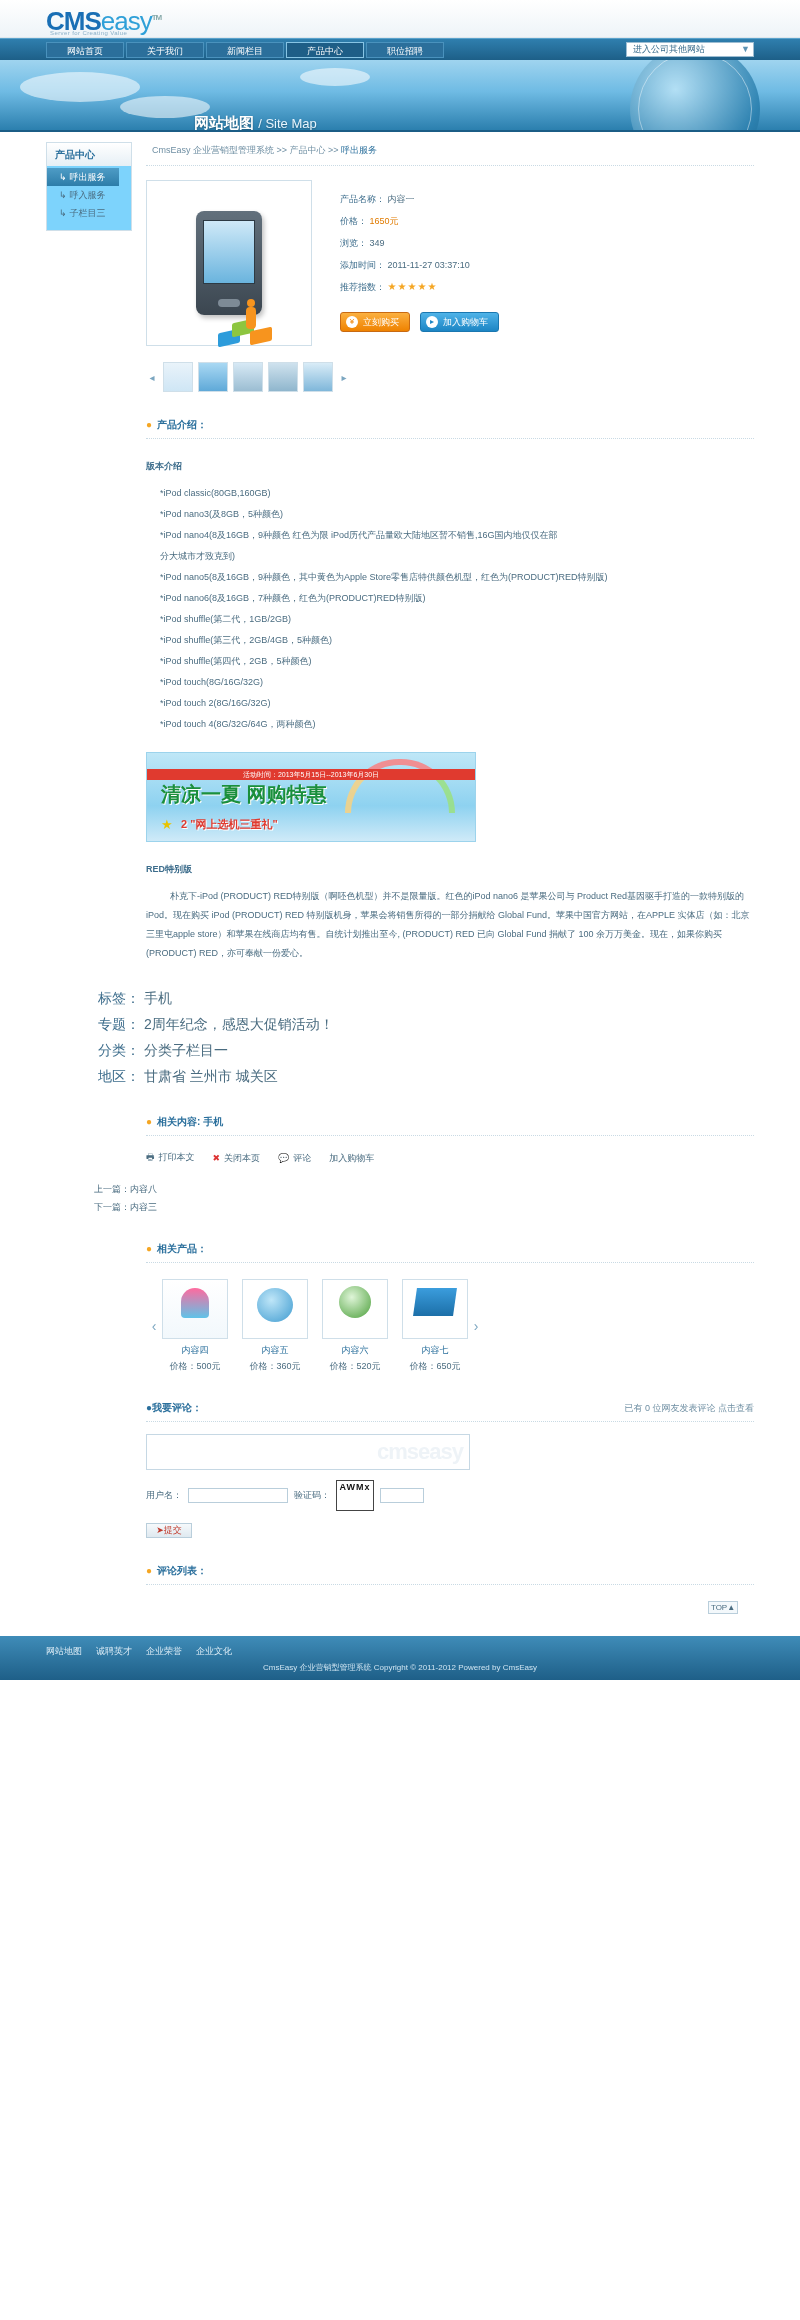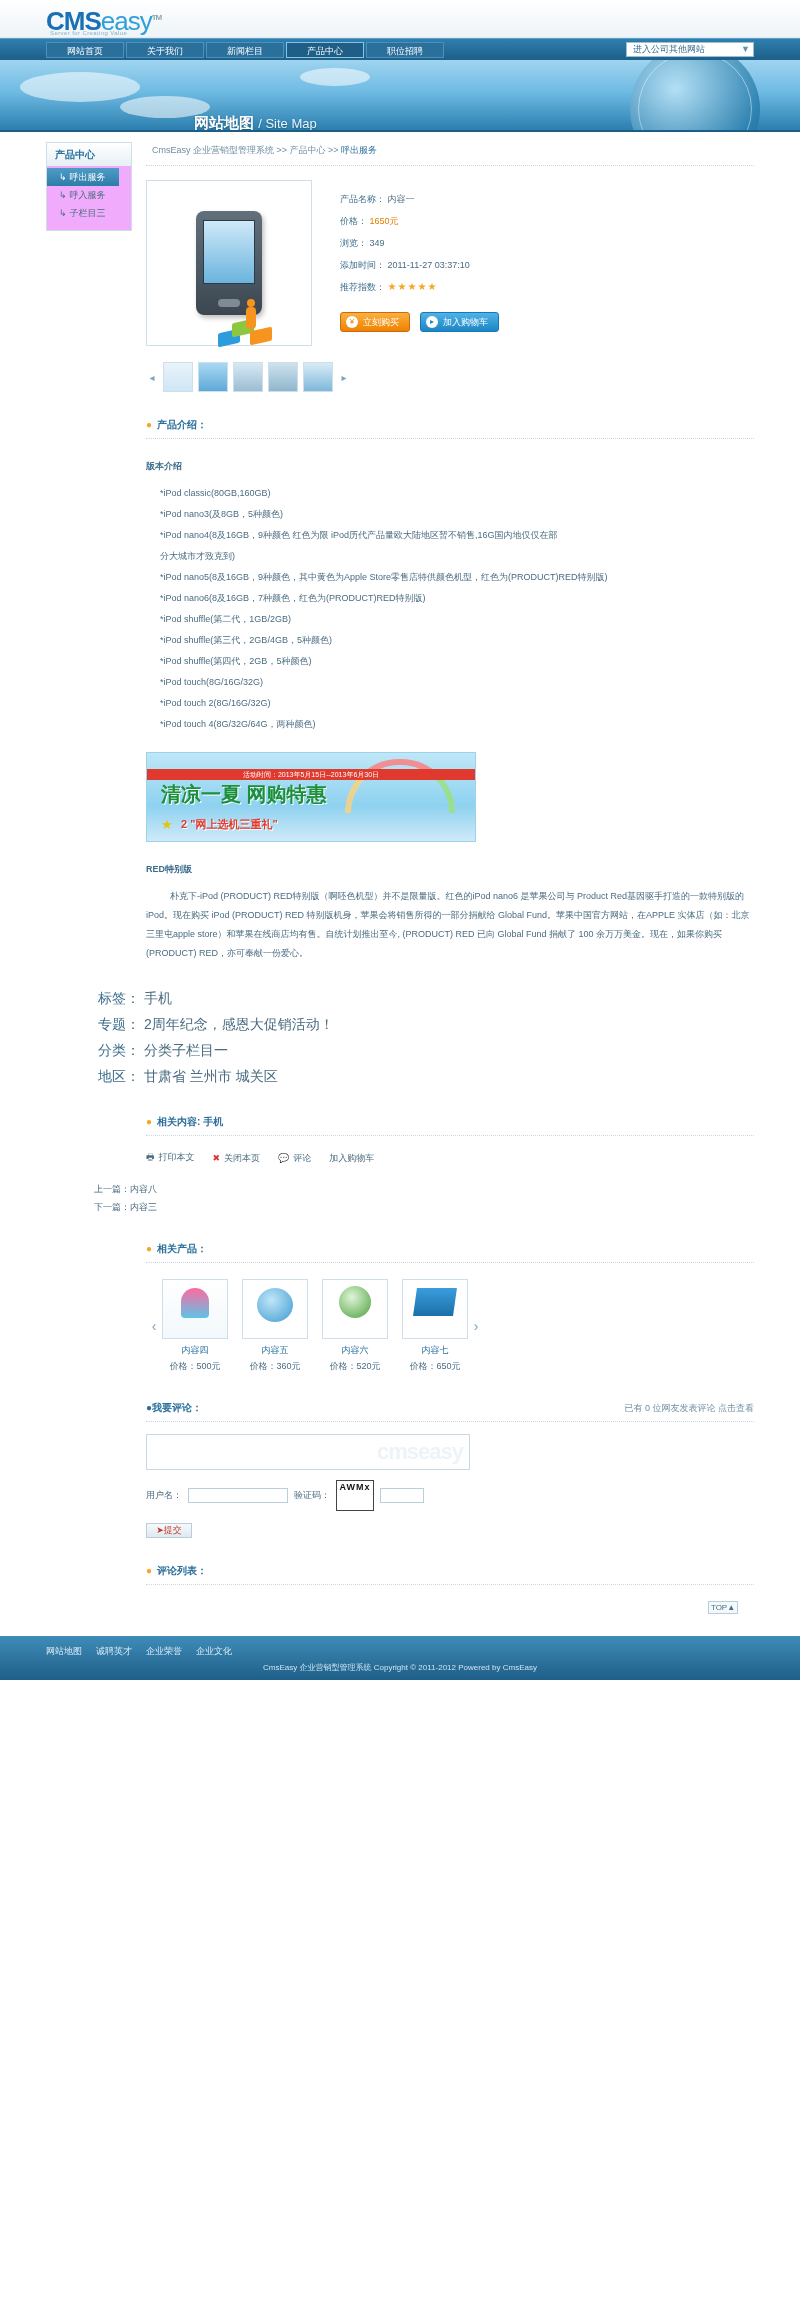--- a/index.html
+++ b/index.html
@@ -93,21 +93,21 @@
   .sidebar {
     position: absolute; left: 46px; top: 10px; width: 86px;
   }
   .side-head {
     height: 24px; line-height: 24px;
     background: linear-gradient(#ffffff,#e6eff5);
     border:1px solid #cfdfe9; border-bottom:none;
     font-size: 10px; color:#2a6f9c; font-weight:bold;
     padding-left: 8px;
   }
-  .side-list { border:1px solid #cfdfe9; border-top:none; background:#f0abfc; padding: 2px 12px 8px 0;}
+  .side-list { border:1px solid #cfdfe9; border-top:none; background:#7dd3fc; padding: 2px 12px 8px 0;}
   .side-item {
     height: 18px; line-height:18px; font-size:9px; color:#4a6c80;
     padding-left: 12px; position: relative;
   }
   .side-item.active {
     background: linear-gradient(#4e9cc6,#2d7da9); color:#fff;
   }
   .side-item .ell { margin-right: 3px; }
 
   

